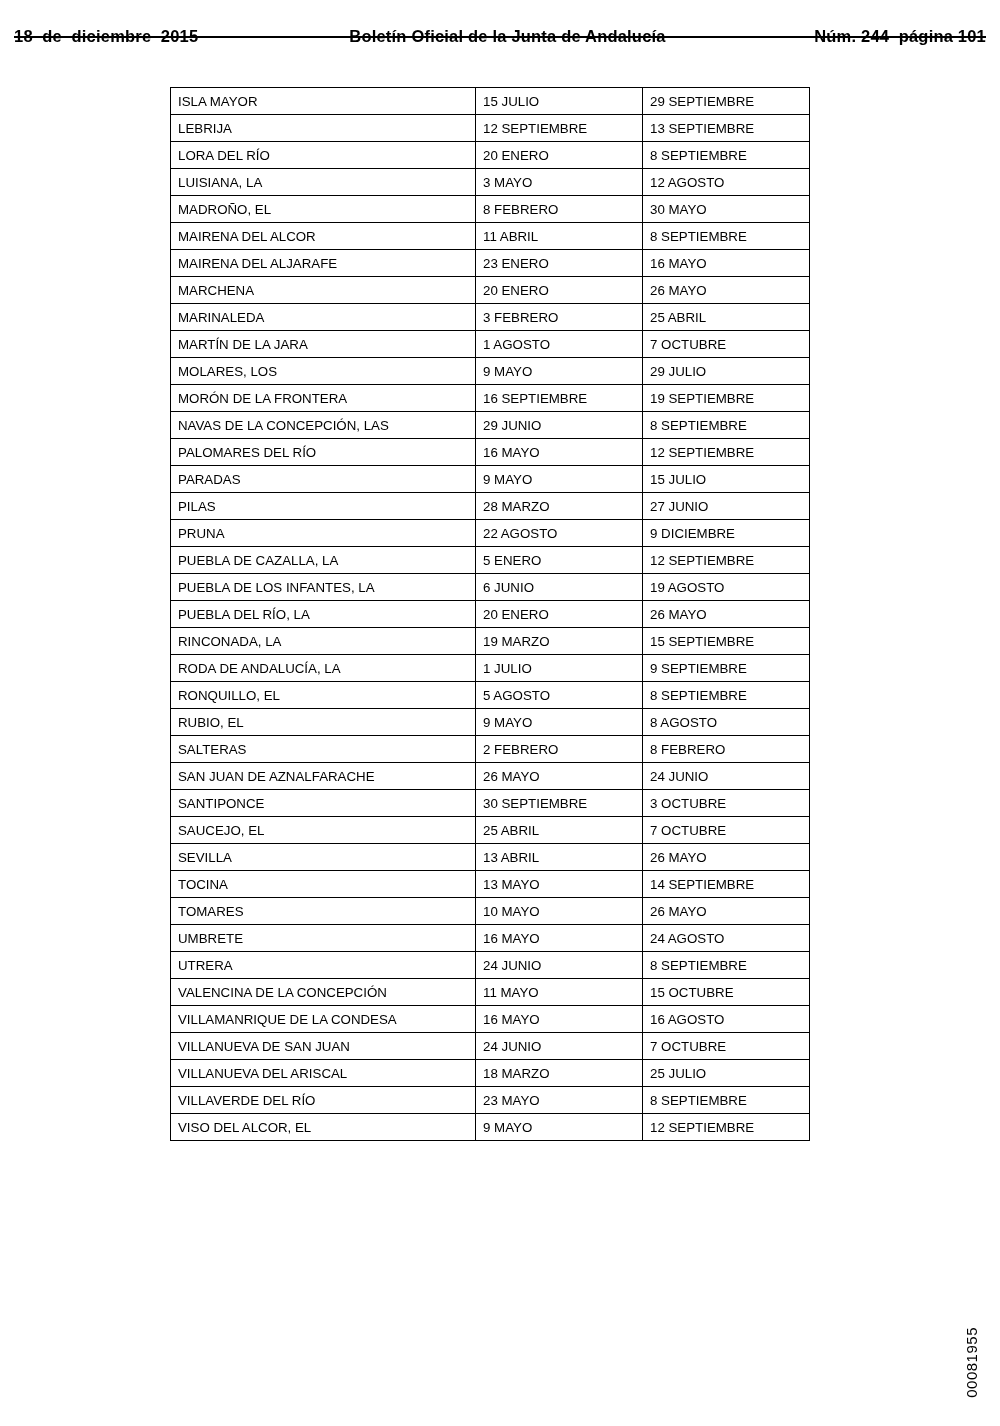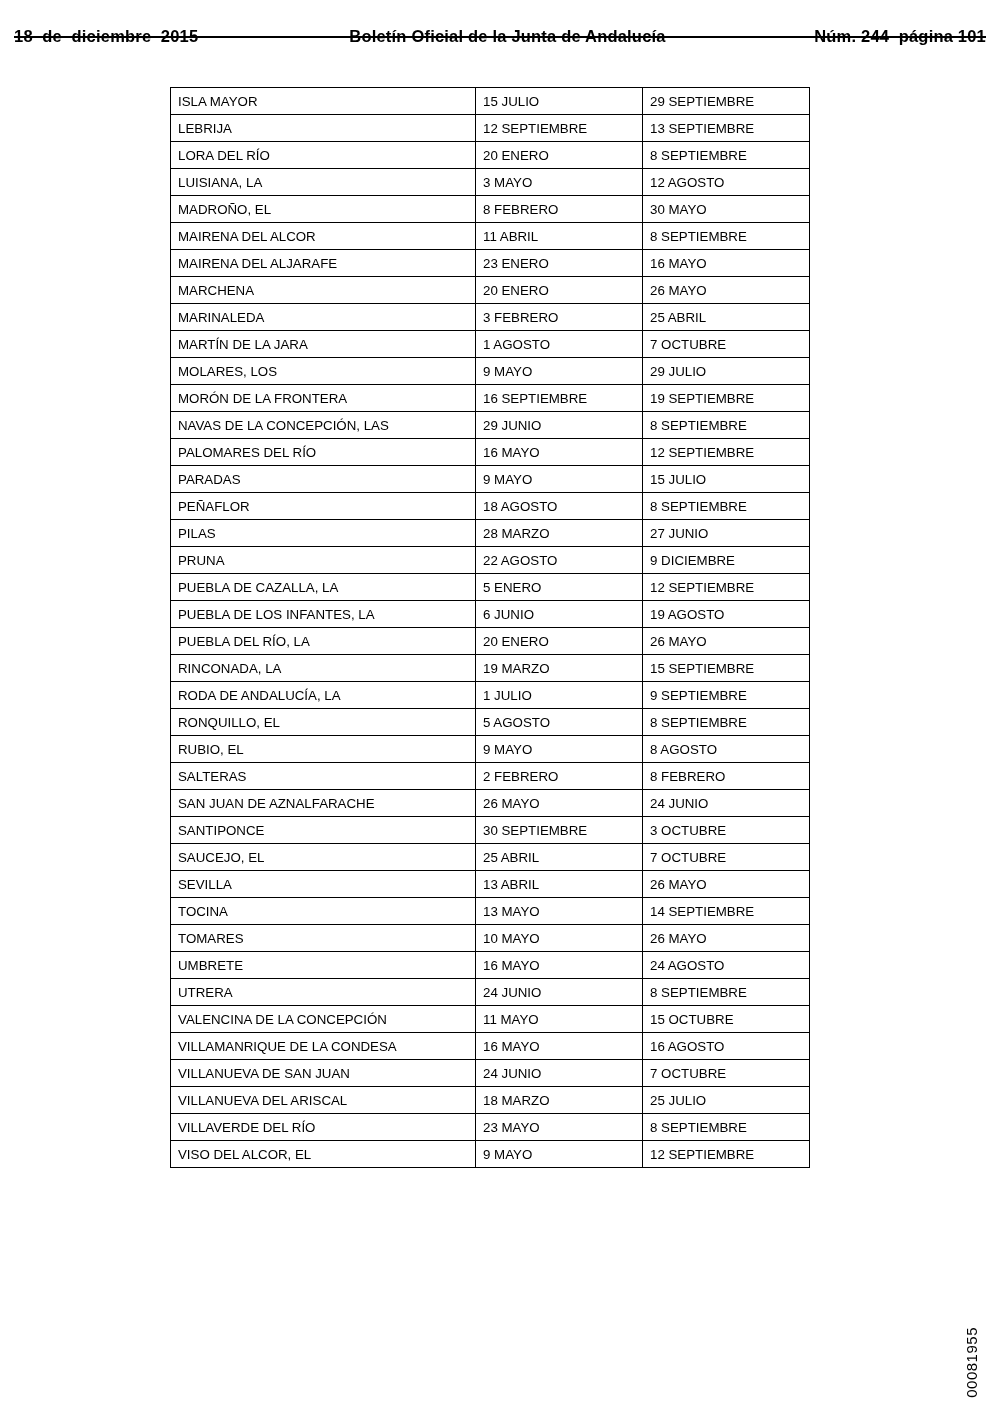--- a/index.html
+++ b/index.html
@@ -186,25 +186,20 @@
             <td class="col-name">PALOMARES DEL RÍO</td>
             <td class="col-d1">16 MAYO</td>
             <td class="col-d2">12 SEPTIEMBRE</td>
           </tr>
           <tr>
             <td class="col-name">PARADAS</td>
             <td class="col-d1">9 MAYO</td>
             <td class="col-d2">15 JULIO</td>
           </tr>
           <tr>
-            <td class="col-name">PEÑAFLOR</td>
-            <td class="col-d1">18 AGOSTO</td>
-            <td class="col-d2">8 SEPTIEMBRE</td>
-          </tr>
-          <tr>
             <td class="col-name">PILAS</td>
             <td class="col-d1">28 MARZO</td>
             <td class="col-d2">27 JUNIO</td>
           </tr>
           <tr>
             <td class="col-name">PRUNA</td>
             <td class="col-d1">22 AGOSTO</td>
             <td class="col-d2">9 DICIEMBRE</td>
           </tr>
           <tr>

